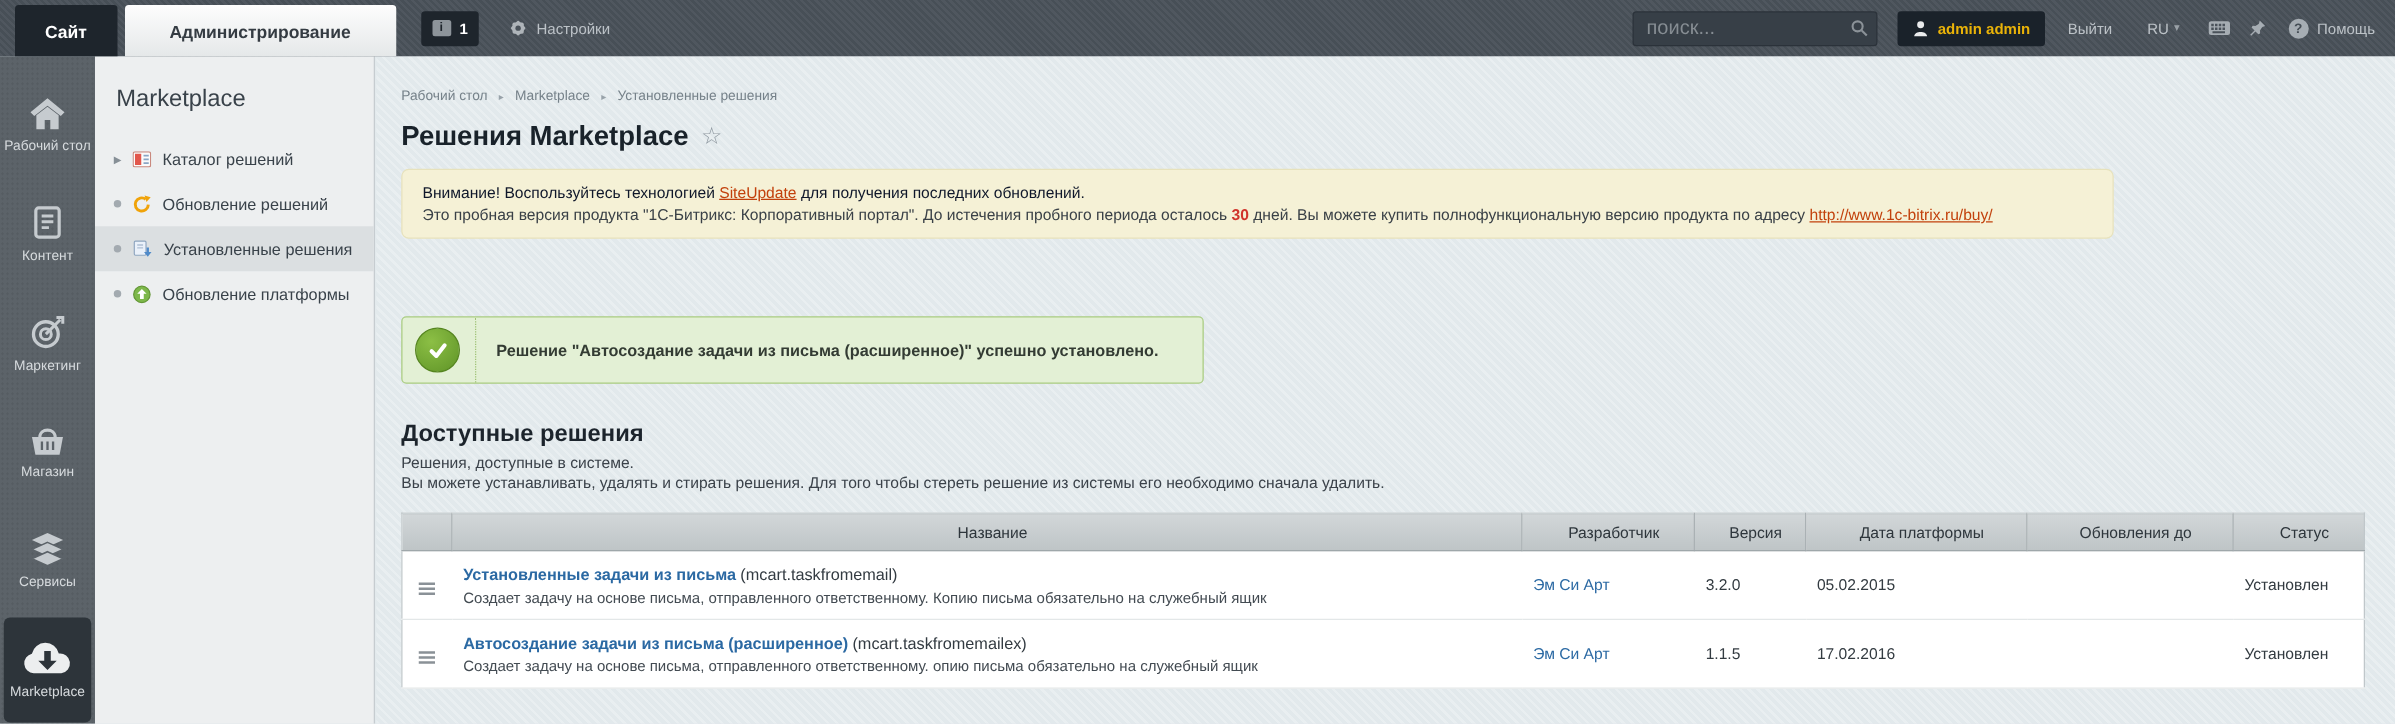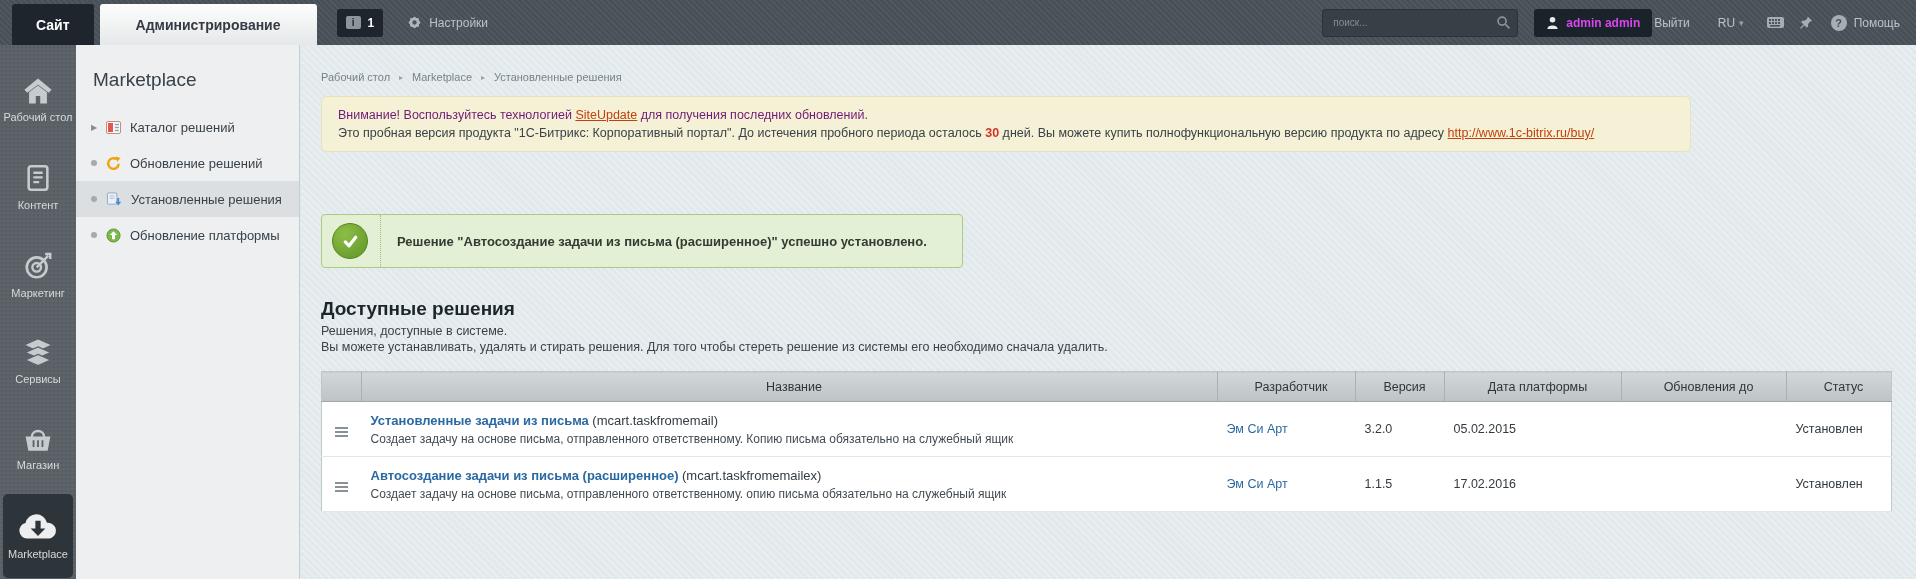--- a/index.html
+++ b/index.html
@@ -17,26 +17,26 @@
   .tab-admin { margin-left:6px; background:linear-gradient(#fdfdfd,#e5e8e9); color:#343b42; padding:0 36px; }
   .tb-item { align-self:center; display:flex; align-items:center; color:#bcc2c7; font-size:12px; cursor:pointer; }
   .notif { margin-left:20px; background:#1e252c; border-radius:3px; height:28px; padding:0 9px; gap:7px; }
   .notif-ico { width:15px; height:13px; background:#8d949a; border-radius:2px; color:#1e252c;
     font-size:10px; font-weight:bold; display:flex; align-items:center; justify-content:center; }
   .notif-count { color:#fff; font-weight:bold; font-size:12px; }
   .settings { margin-left:24px; gap:7px; }
   .tb-spacer { flex:1; }
   .search-box { align-self:center; position:relative; width:196px; height:28px; margin-right:16px; }
   .search-box input { width:100%; height:100%; background:#373f47; border:1px solid #2b323a;
-    border-radius:3px; color:#9aa1a7; font-size:10px; padding:0 28px 0 10px; outline:none;
+    border-radius:3px; color:#9aa1a7; font-size:16px; padding:0 28px 0 10px; outline:none;
     font-family:"Liberation Sans","DejaVu Sans",sans-serif; }
   .search-box input::placeholder { color:#868d93; }
   .search-ico { position:absolute; right:7px; top:6px; }
   .user-btn { background:#1a222a; border-radius:3px; height:28px; padding:0 12px; gap:7px;
-    color:#d946ef; font-weight:bold; margin-right:2px; }
+    color:#eab308; font-weight:bold; margin-right:18px; }
   .logout { margin-right:28px; }
   .lang { margin-right:22px; gap:4px; }
   .caret { font-size:9px; color:#9aa1a7; }
   .kbd-btn { margin-right:14px; } .pin-btn { margin-right:18px; }
   .help { margin-right:16px; gap:7px; }
   .q-ico { width:16px; height:16px; border-radius:50%; background:#a6adb3; color:#454d55;
     font-weight:bold; font-size:11px; display:flex; align-items:center; justify-content:center; }
 
   
   .icon-sidebar { position:absolute; left:0; top:45px; width:76px; bottom:0; background:#5c6369;
@@ -63,21 +63,21 @@
     background-image:repeating-linear-gradient(45deg, rgba(255,255,255,.25) 0 2px, transparent 2px 5px); }
   .breadcrumb { margin:26px 0 0 20px; font-size:11px; color:#76828a; display:flex; align-items:center; }
   .bc-link { cursor:pointer; }
   .bc-sep { font-size:8px; color:#98a2a9; margin:0 9px; }
   .page-title-row { margin:13px 0 0 20px; display:flex; align-items:center; gap:10px; }
   .page-title { font-size:22px; font-weight:bold; color:#19222a; }
   .fav-star { font-size:19px; color:#8f99a1; cursor:pointer; }
 
   .warn-box { margin:13px 0 0 20px; width:1370px; background:#f5f1d6; border:1px solid #e7e2bc;
     border-radius:6px; padding:9px 16px; font-size:12.5px; line-height:18px; }
-  .warn-red { color:#701a75; }
+  .warn-red { color:#0f172a; }
   .warn-dark { color:#3a4147; }
   .warn-days { color:#d0342b; font-weight:bold; }
   a.lnk { color:#c2410c; text-decoration:underline; cursor:pointer; }
 
   .success-box { margin:62px 0 0 20px; width:642px; height:54px; background:#e3f0d5;
     border:1px solid #a9cc80; border-radius:4px; display:flex; align-items:center; }
   .succ-circle { width:36px; height:36px; border-radius:50%; margin:0 12px 0 10px; flex:none;
     background:radial-gradient(circle at 35% 30%, #8cbf45, #5f9427); border:1px solid #55851f;
     display:flex; align-items:center; justify-content:center; }
   .succ-sep { align-self:stretch; border-left:1px dotted #9fc176; }
@@ -214,37 +214,37 @@
       <svg width="29" height="29" viewBox="0 0 24 24">
           <circle cx="10.5" cy="13.5" r="8.2" fill="none" stroke="#c6cbcf" stroke-width="2.2"></circle>
           <circle cx="10.5" cy="13.5" r="3.6" fill="none" stroke="#c6cbcf" stroke-width="2"></circle>
           <path d="M10.5 13.5 L20 4 M17.5 2.5 h4.2 v4.2" stroke="#c6cbcf" stroke-width="2" fill="none"></path>
         </svg>
     </span>
     <div class="is-label">Маркетинг</div>
   </div>
   <div class="is-item">
     <span style="display:flex;">
+      <svg width="30" height="26" viewBox="0 0 24 21">
+          <path d="M7 9 C7 2.5 17 2.5 17 9" fill="none" stroke="#c6cbcf" stroke-width="2"></path>
+          <path d="M2 8.5 H22 L19.8 20 H4.2 Z" fill="#c6cbcf"></path>
+          <path d="M8.4 11.5v5.5 M12 11.5v5.5 M15.6 11.5v5.5" stroke="#5c6369" stroke-width="1.5"></path>
+        </svg>
+    </span>
+    <div class="is-label">Магазин</div>
+  </div>
+  <div class="is-item">
+    <span style="display:flex;">
       <svg width="30" height="27" viewBox="0 0 24 21">
           <path d="M12 0 L22 4.5 12 9 2 4.5Z" fill="#c6cbcf"></path>
           <path d="M12 6 L22 10.5 12 15 2 10.5Z" fill="#c6cbcf" stroke="#5c6369" stroke-width="1"></path>
           <path d="M12 12 L22 16.5 12 21 2 16.5Z" fill="#c6cbcf" stroke="#5c6369" stroke-width="1"></path>
         </svg>
     </span>
     <div class="is-label">Сервисы</div>
-  </div>
-  <div class="is-item">
-    <span style="display:flex;">
-      <svg width="30" height="26" viewBox="0 0 24 21">
-          <path d="M7 9 C7 2.5 17 2.5 17 9" fill="none" stroke="#c6cbcf" stroke-width="2"></path>
-          <path d="M2 8.5 H22 L19.8 20 H4.2 Z" fill="#c6cbcf"></path>
-          <path d="M8.4 11.5v5.5 M12 11.5v5.5 M15.6 11.5v5.5" stroke="#5c6369" stroke-width="1.5"></path>
-        </svg>
-    </span>
-    <div class="is-label">Магазин</div>
   </div>
   <div class="is-item active">
     <span style="display:flex;">
       <svg width="42" height="28" viewBox="0 0 40 26">
           <path d="M9.5 24 a7.5 7.5 0 0 1-1.4-14.8 A10.5 10.5 0 0 1 28.6 9 A7.5 7.5 0 0 1 30.5 24 Z" fill="#eceeef"></path>
           <path d="M17.5 7 h5 v7.5 h4.5 L20 21.5 l-7-7 h4.5 Z" fill="#2d343a"></path>
         </svg>
     </span>
     <div class="is-label">Marketplace</div>
   </div>
@@ -303,20 +303,24 @@
 <main class="content">
 
   <div class="breadcrumb">
     <span class="bc-link">Рабочий стол</span>
     <span class="bc-sep">▸</span>
     <span class="bc-link">Marketplace</span>
     <span class="bc-sep">▸</span>
     <span>Установленные решения</span>
   </div>
 
+  <div class="page-title-row">
+    <h1 class="page-title">Решения Marketplace</h1>
+    <span class="fav-star">☆</span>
+  </div>
 
   <div class="warn-box">
     <div>
       <span class="warn-red">Внимание! Воспользуйтесь технологией </span><a class="lnk">SiteUpdate</a><span class="warn-red"> для получения последних обновлений.</span>
     </div>
     <div>
       <span class="warn-dark">Это пробная версия продукта "1С-Битрикс: Корпоративный портал". До истечения пробного периода осталось </span><span class="warn-days">30</span><span class="warn-dark"> дней. Вы можете купить полнофункциональную версию продукта по адресу </span><a class="lnk">http://www.1c-bitrix.ru/buy/</a>
     </div>
   </div>
 

